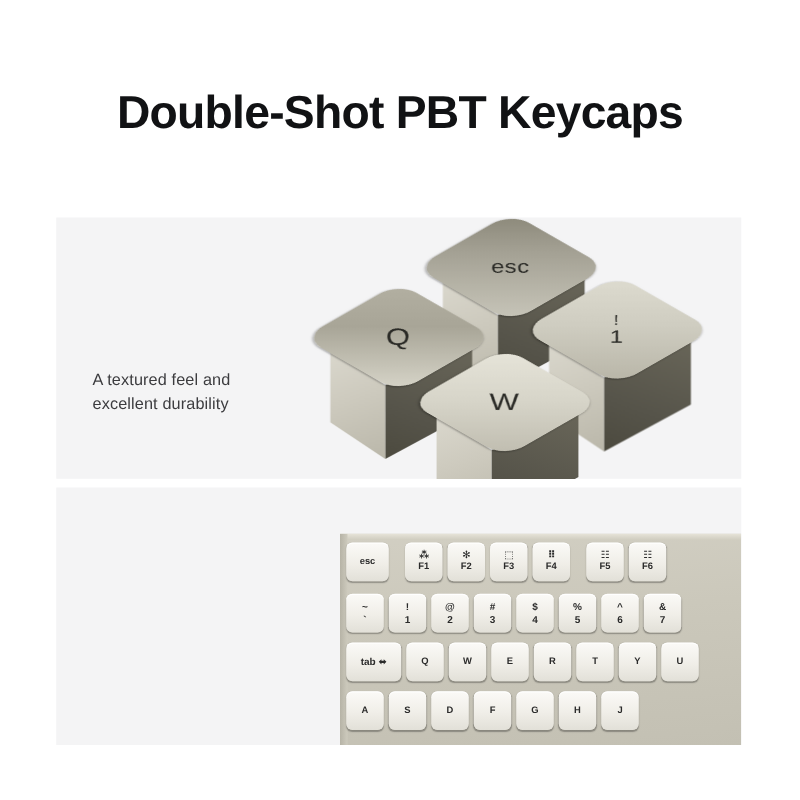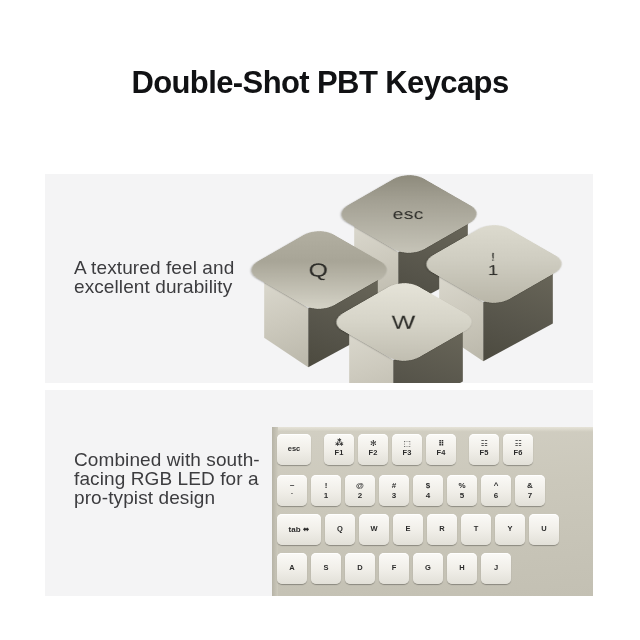--- a/index.html
+++ b/index.html
@@ -6,37 +6,38 @@
   body{
     width:640px;height:640px;background:#ffffff;
     font-family:"Liberation Sans","DejaVu Sans",sans-serif;
     overflow:hidden;position:relative;
   }
   .page{position:absolute;inset:0;}
 
   
   .page-title{
     position:absolute;left:0;top:44px;width:640px;
-    text-align:center;font-size:31px;font-weight:700;
+    text-align:center;font-size:37px;font-weight:700;
     letter-spacing:-0.6px;color:#111214;line-height:1.15;
   }
 
   
   .panel{
     position:absolute;left:45px;width:548px;
     background:#f4f4f5;overflow:hidden;
   }
   #panel-1{top:174px;height:209px;}
   #panel-2{top:390px;height:206px;}
 
   .panel-caption{
     position:absolute;left:29px;
-    font-size:19px;line-height:19px;color:#3c3c3f;
+    font-size:13px;line-height:19px;color:#3c3c3f;
     font-weight:400;letter-spacing:.1px;white-space:pre-line;
     z-index:6;
+    margin-top:36px;
   }
   #caption-1{top:84px;}
   #caption-2{top:60px;}
 
   
   .keycap-scene{
     position:absolute;left:205px;top:-10px;width:343px;height:240px;
   }
   .kc{
     position:absolute;width:108px;height:108px;
@@ -189,23 +190,20 @@
             <span class="legend">W</span>
           </div>
         </div>
       </div>
 
     </div>
   </section>
 
   <section class="panel" id="panel-2">
 
-    <div class="panel-caption" id="caption-2">Combined with south-
-facing RGB LED for a
-pro-typist design</div>
 
     <div class="kb-photo">
       <div class="kb-top-bevel"></div>
       <div class="kb-body-edge"></div>
       <div class="kb-rows" id="kb-rows">
           <div class="kb-row r-fn">
             <div class="key w-esc gap-after">
               <span class="glow" style="background: rgb(230, 24, 200);"></span>
               <span>esc</span>
             </div>

